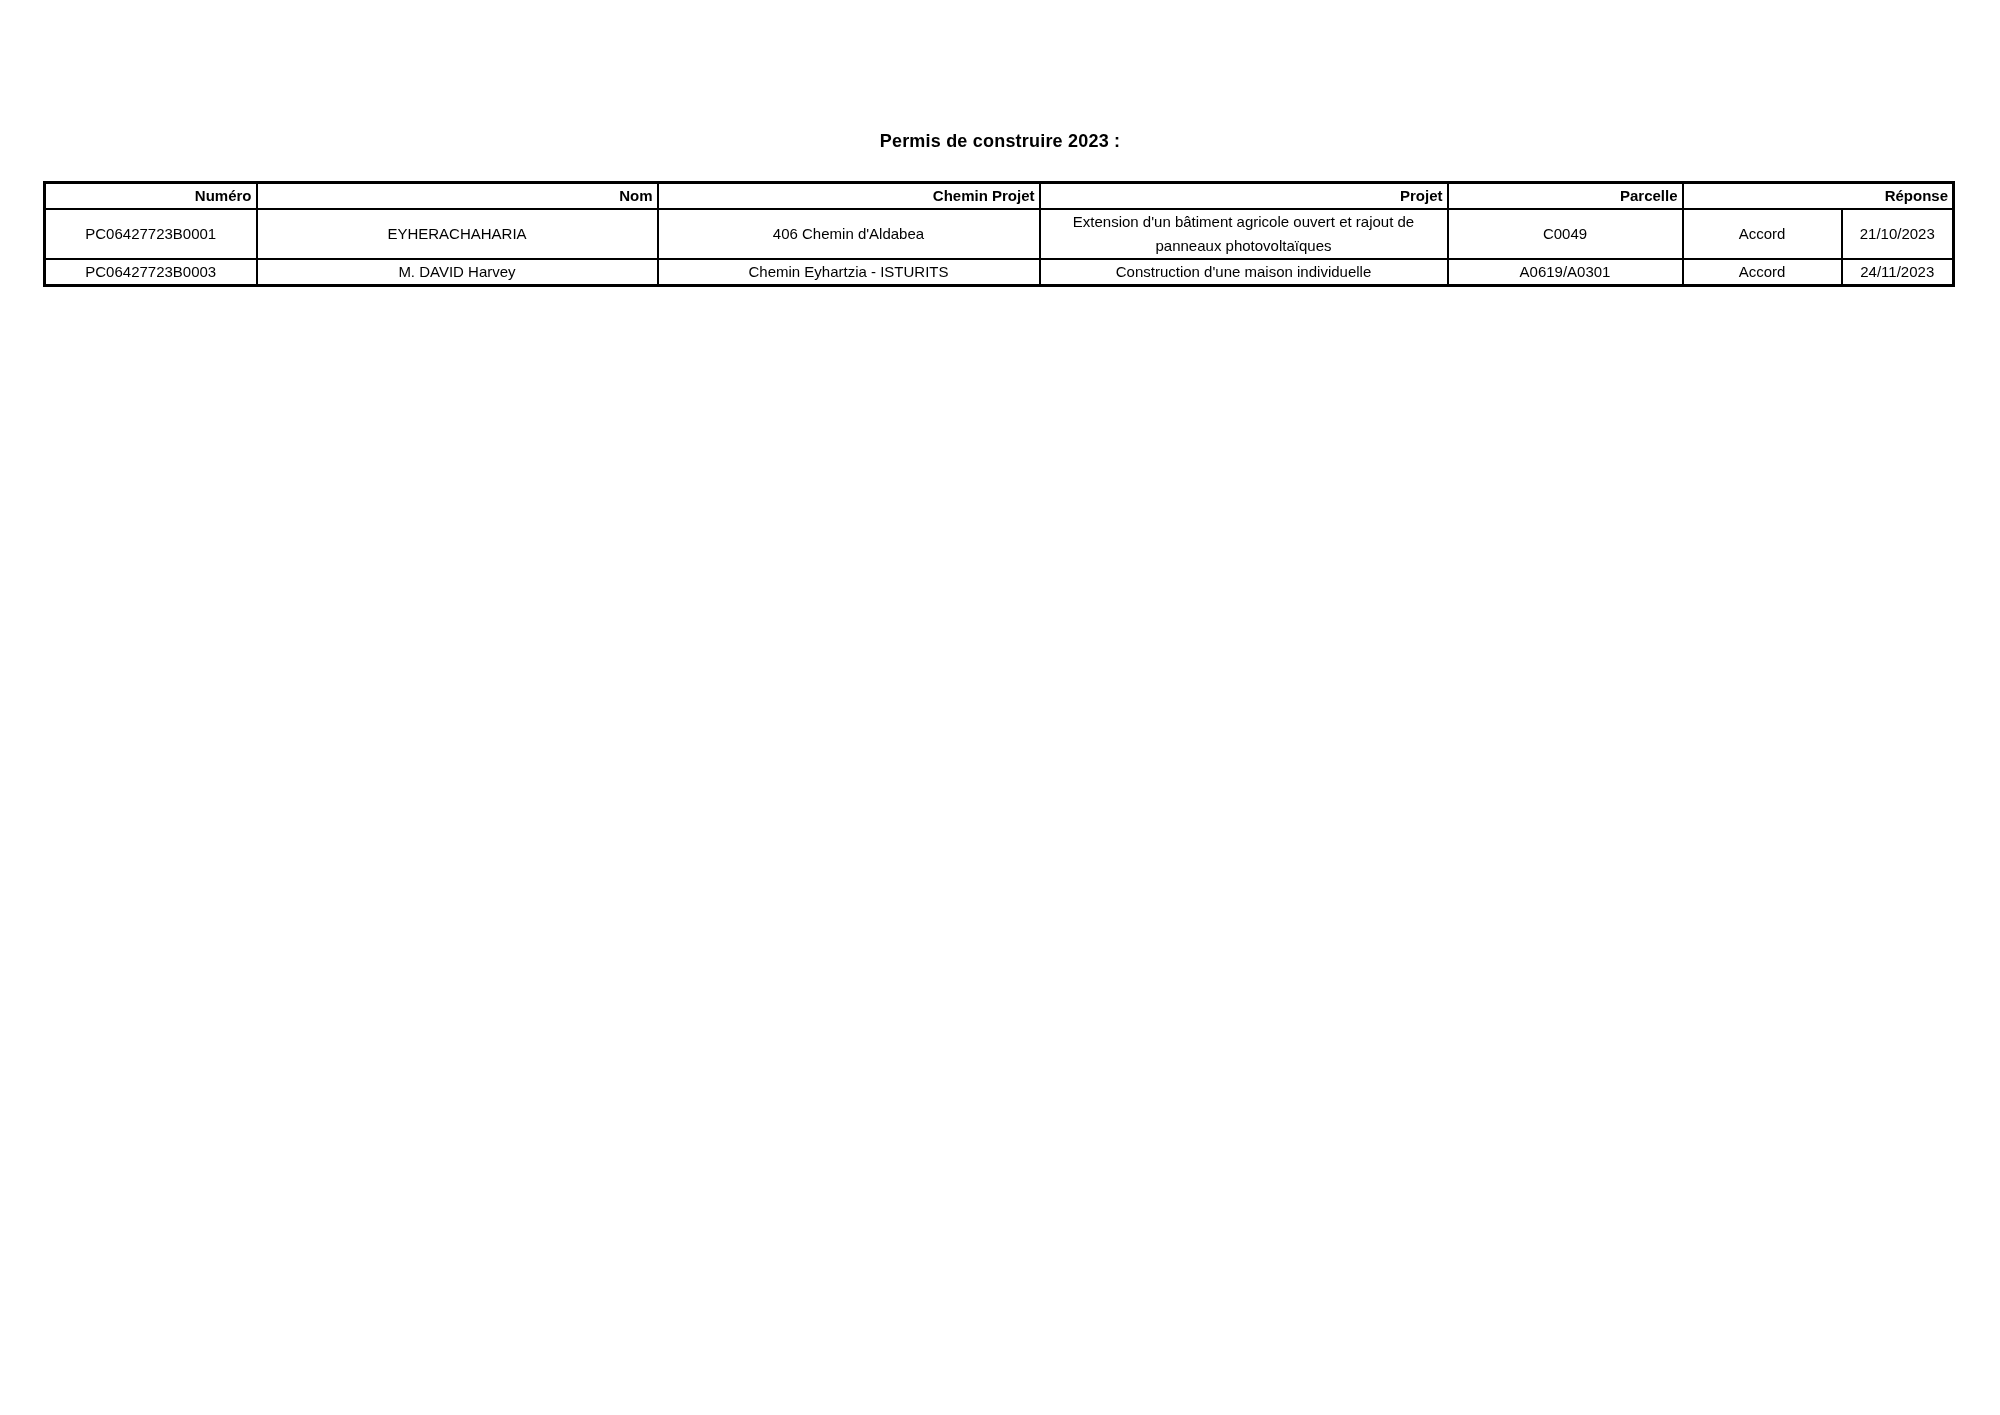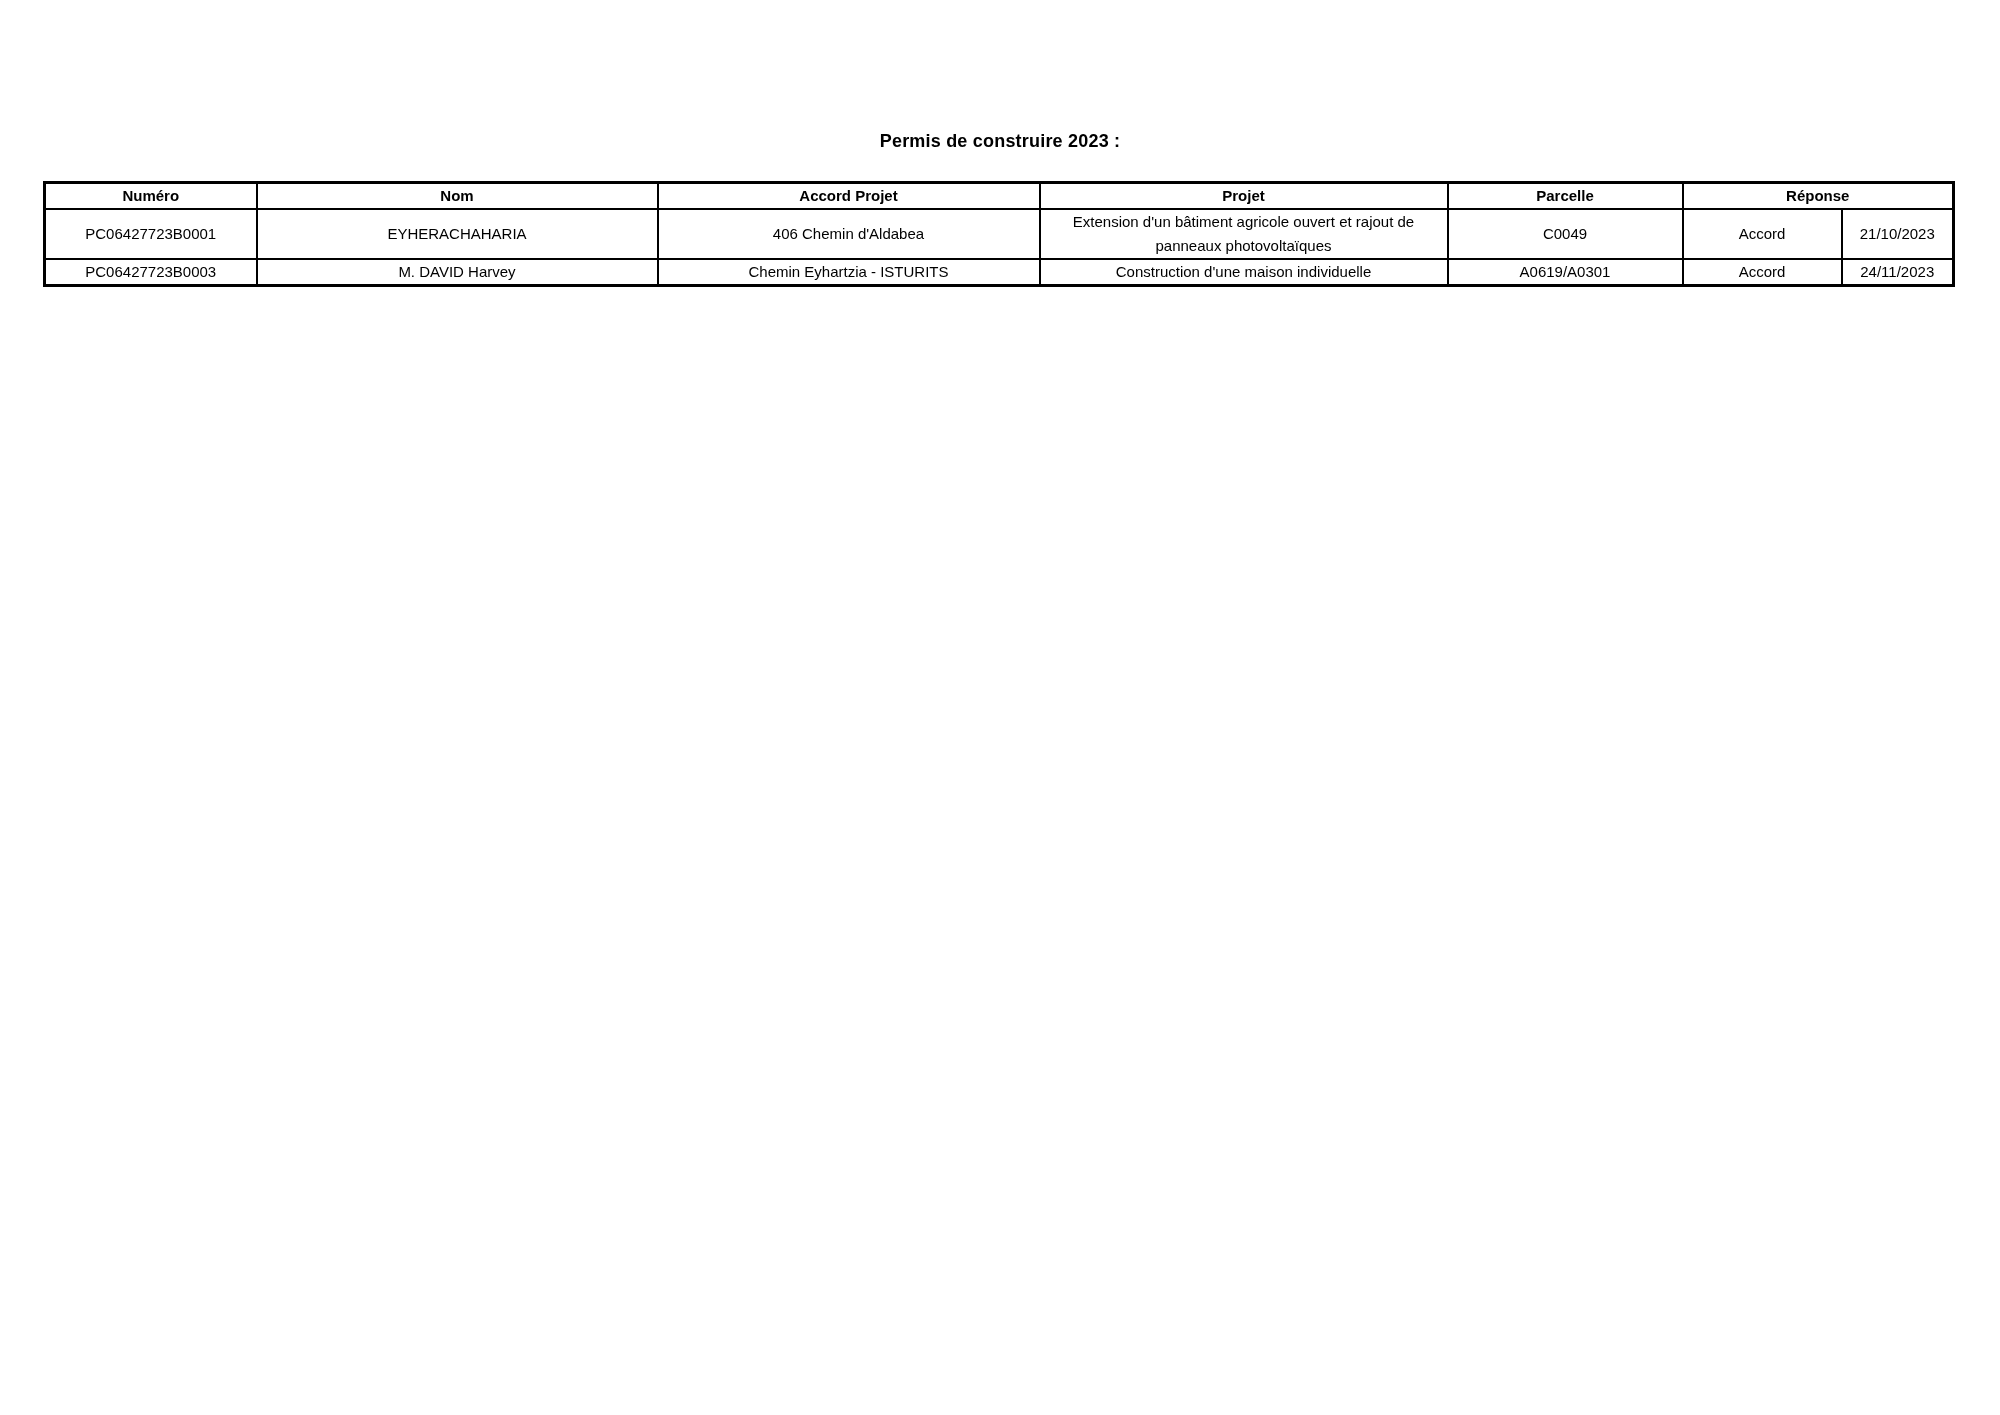--- a/index.html
+++ b/index.html
@@ -38,20 +38,21 @@
     vertical-align: middle;
     font-size: 15px;
     line-height: 24px;
     padding: 0 4px;
     overflow: hidden;
     word-wrap: break-word;
   }
   table.permits th {
     font-weight: 700;
     line-height: 20px;
+    text-align: right;
   }
   tr.hdr      { height: 26px; }
   tr.r-tall   { height: 46px; }
   tr.r-tall2  { height: 50px; }
   tr.r-short  { height: 24px; }
   tr.r-tall3  { height: 51px; }
 </style>
 </head>
 <body>
 
@@ -64,21 +65,21 @@
     <col style="width:382px">
     <col style="width:408px">
     <col style="width:235px">
     <col style="width:159px">
     <col style="width:112px">
   </colgroup>
   <tbody>
     <tr class="hdr">
       <th>Numéro</th>
       <th>Nom</th>
-      <th>Accord Projet</th>
+      <th>Chemin Projet</th>
       <th>Projet</th>
       <th>Parcelle</th>
       <th colspan="2">Réponse</th>
     </tr>
 
     <tr class="r-tall">
       <td>PC06427723B0001</td>
       <td>EYHERACHAHARIA</td>
       <td>406 Chemin d'Aldabea</td>
       <td>Extension d'un bâtiment agricole ouvert et rajout de panneaux photovoltaïques</td>

